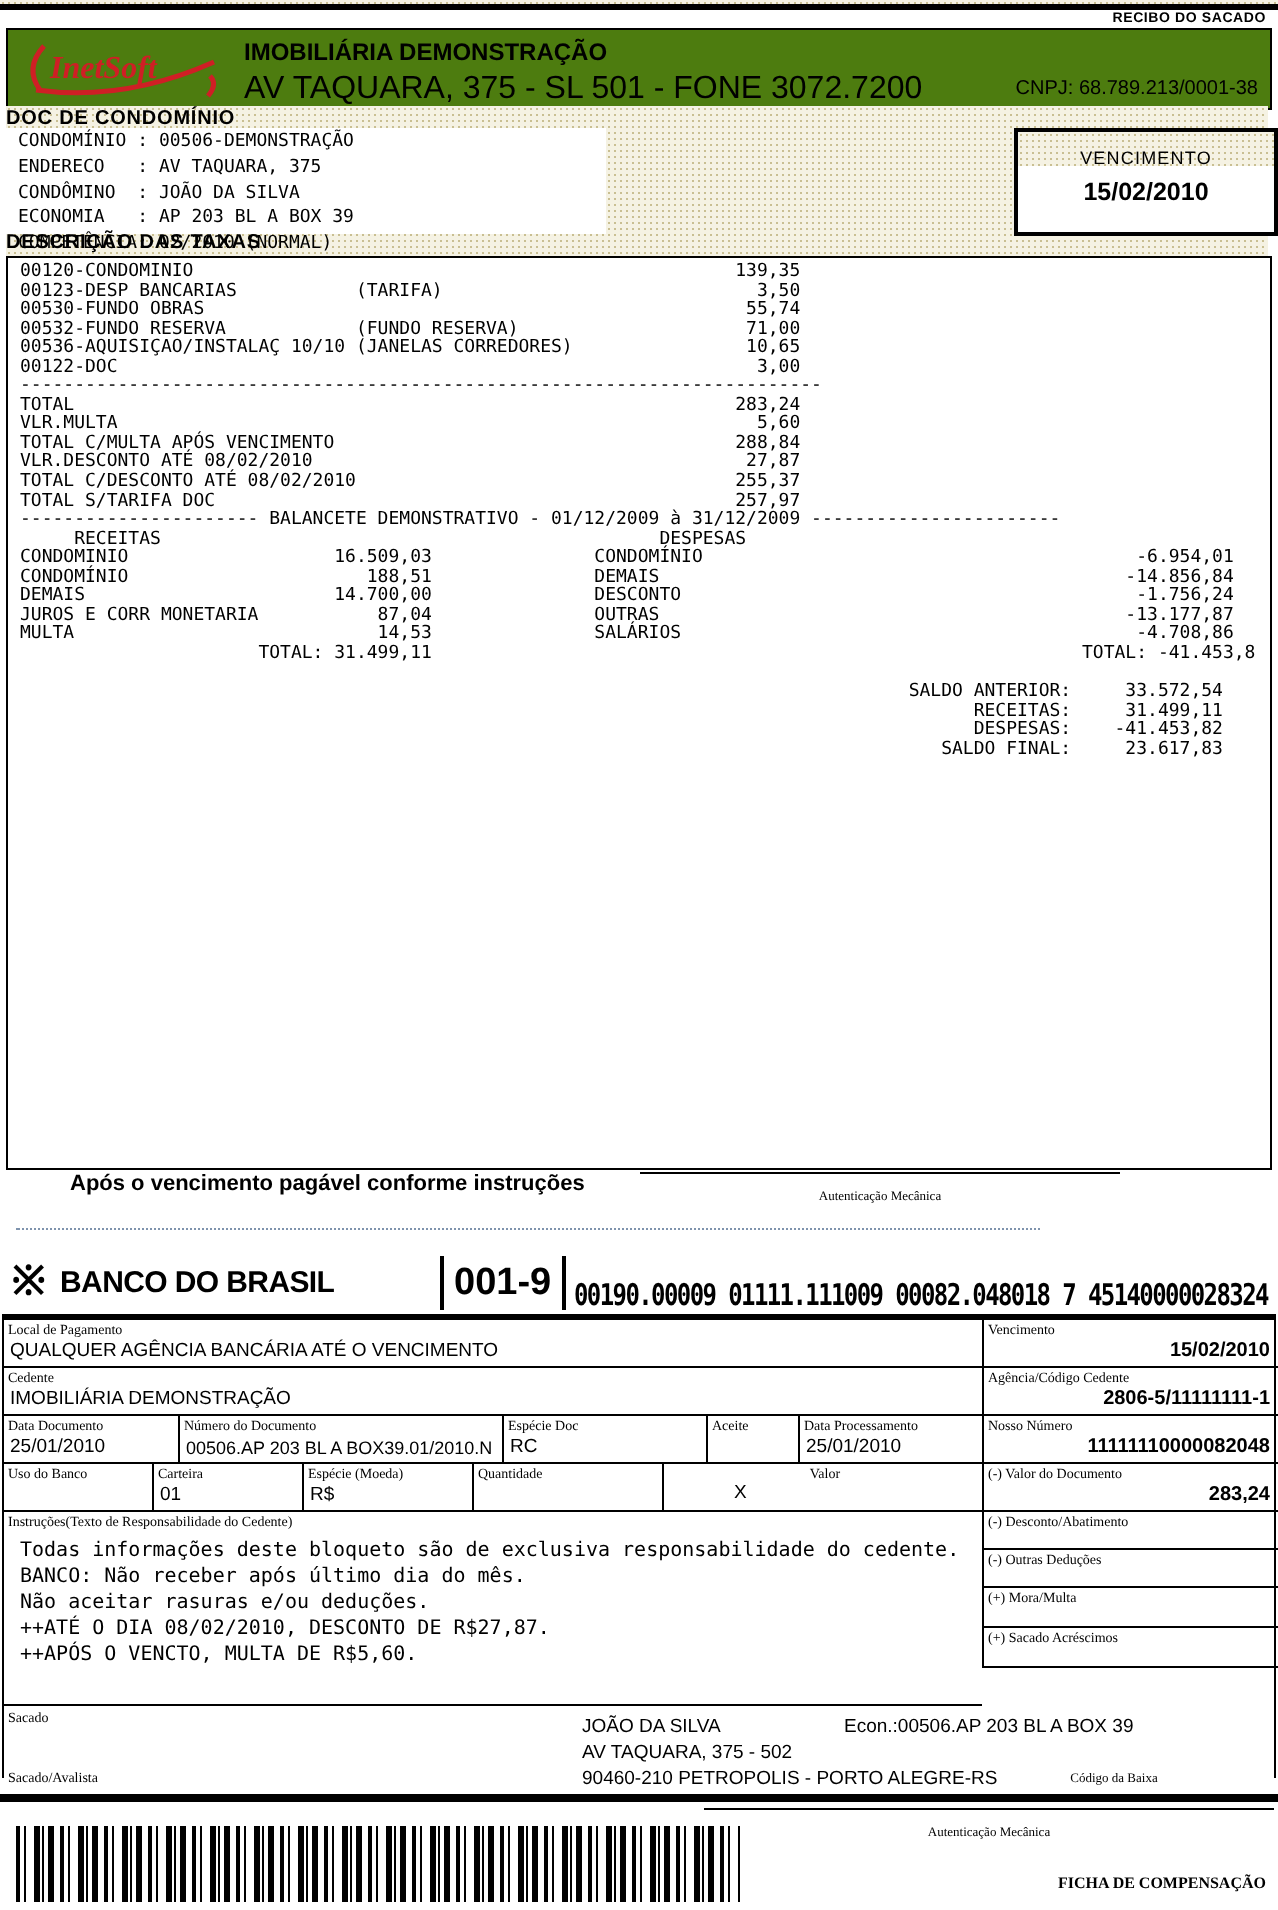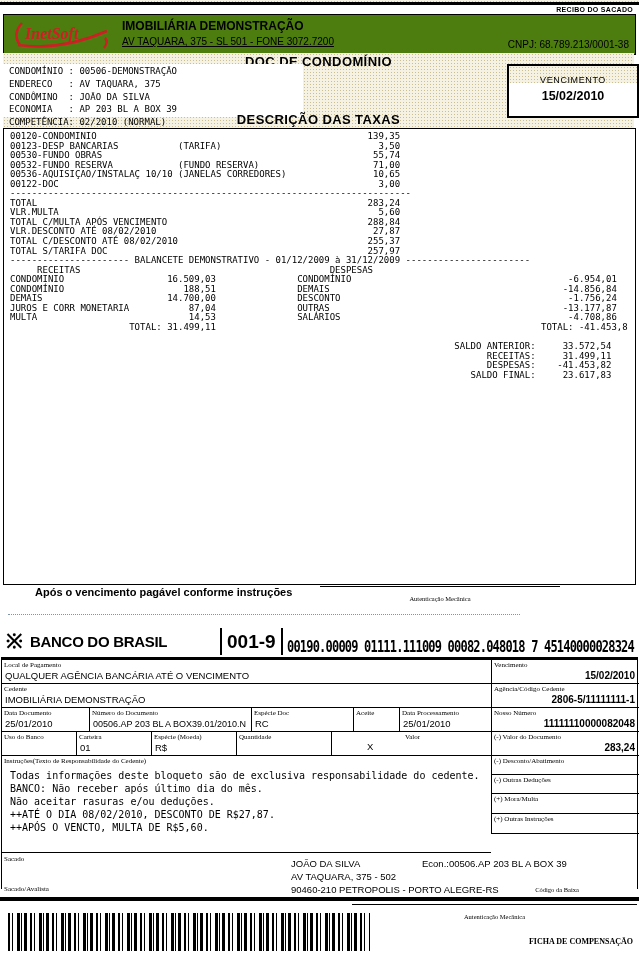--- a/index.html
+++ b/index.html
@@ -6,21 +6,21 @@
   body{
     width:639px;height:955px;position:relative;background:#fff;
     font-family:"Liberation Sans",sans-serif;color:#000;overflow:hidden;
   }
   .abs{position:absolute;}
   .hatch{
     background-color:#f5f2e3;
     background-image:radial-gradient(#c9bf92 35%, rgba(0,0,0,0) 36%);
     background-size:3px 3px;
   }
-  .band-title{font-size:13px;font-weight:bold;letter-spacing:.4px;text-align:center;}
+  .band-title{font-size:10px;font-weight:bold;letter-spacing:.4px;text-align:left;}
   .mono{font-family:"DejaVu Sans Mono",monospace;}
   pre{margin:0;}
   .lbl{font-family:"Liberation Serif",serif;font-size:7px;line-height:8px;white-space:nowrap;}
   .val{font-size:9.5px;white-space:nowrap;}
   .valb{font-size:10px;font-weight:bold;white-space:nowrap;}
   .cell{position:absolute;box-sizing:border-box;}
   .bb{border-bottom:1px solid #000;}
   .br{border-right:1px solid #000;}
   .bl{border-left:1px solid #000;}
   .thickbar{background:#000;}
@@ -41,21 +41,21 @@
 <div class="abs" style="right:6px;top:6px;font-size:7px;font-weight:bold;letter-spacing:.3px;">RECIBO DO SACADO</div>
 
 <div class="abs" style="left:3px;top:14px;width:631px;height:39px;border:1px solid #000;background:#4d7c0f;">
   <svg class="abs" style="left:6px;top:3px;" width="104" height="33" viewBox="0 0 104 33">
     <path d="M10 27 Q2 16 12 5" stroke="#cf1f25" stroke-width="2.5" fill="none"></path>
     <path d="M8 27 Q52 33 97 13" stroke="#cf1f25" stroke-width="2.5" fill="none"></path>
     <path d="M95 20 Q99 24 94 30" stroke="#cf1f25" stroke-width="2.5" fill="none"></path>
     <text x="15" y="21" font-family="Liberation Serif, serif" font-style="italic" font-weight="bold" font-size="16" fill="#cf1f25">InetSoft</text>
   </svg>
   <div class="abs" style="left:118px;top:4px;font-size:12px;font-weight:bold;">IMOBILIÁRIA DEMONSTRAÇÃO</div>
-  <div class="abs" style="left:118px;top:21px;font-size:10px;text-decoration:underline;">AV TAQUARA, 375 - SL 501 - FONE 3072.7200</div>
+  <div class="abs" style="left:118px;top:21px;font-size:16px;">AV TAQUARA, 375 - SL 501 - FONE 3072.7200</div>
   <div class="abs" style="right:6px;bottom:4px;font-size:10px;">CNPJ: 68.789.213/0001-38</div>
 </div>
 
 <div class="abs hatch" style="left:3px;top:53px;width:631px;height:75px;">
   <div class="abs band-title" style="left:0;top:1px;width:100%;">DOC DE CONDOMÍNIO</div>
   <div class="abs" style="left:0;top:11px;width:300px;height:53px;background:#fff;">
     <pre class="mono" style="font-size:9px;line-height:12.8px;padding:1px 0 0 6px;">CONDOMÍNIO : 00506-DEMONSTRAÇÃO
 ENDERECO   : AV TAQUARA, 375
 CONDÔMINO  : JOÃO DA SILVA
 ECONOMIA   : AP 203 BL A BOX 39
@@ -192,21 +192,21 @@
   <div class="cell bb bl" style="left:489px;top:96px;width:148px;height:19px;">
     <div class="lbl" style="margin:1px 0 12px 2px;">(-) Desconto/Abatimento</div>
   </div>
   <div class="cell bb bl" style="left:489px;top:115px;width:148px;height:19px;">
     <div class="lbl" style="margin:1px 0 0 2px;">(-) Outras Deduções</div>
   </div>
   <div class="cell bb bl" style="left:489px;top:134px;width:148px;height:20px;">
     <div class="lbl" style="margin:1px 0 0 2px;">(+) Mora/Multa</div>
   </div>
   <div class="cell bb bl" style="left:489px;top:154px;width:148px;height:20px;">
-    <div class="lbl" style="margin:1px 0 0 2px;">(+) Outras Instruções</div>
+    <div class="lbl" style="margin:1px 0 0 2px;">(+) Sacado Acréscimos</div>
   </div>
 
   <div class="cell" style="left:0;top:193px;width:637px;height:44px;">
     <div class="lbl" style="margin:2px 0 0 2px;">Sacado</div>
     <div class="val abs" style="left:289px;top:5px;">JOÃO DA SILVA</div>
     <div class="val abs" style="left:420px;top:5px;">Econ.:00506.AP 203 BL A BOX 39</div>
     <div class="val abs" style="left:289px;top:18px;">AV TAQUARA, 375 - 502</div>
     <div class="val abs" style="left:289px;top:31px;">90460-210 PETROPOLIS - PORTO ALEGRE-RS</div>
     <div class="lbl abs" style="left:2px;top:32px;">Sacado/Avalista</div>
     <div class="auth-lbl abs" style="left:490px;top:33px;width:130px;text-align:center;">Código da Baixa</div>

